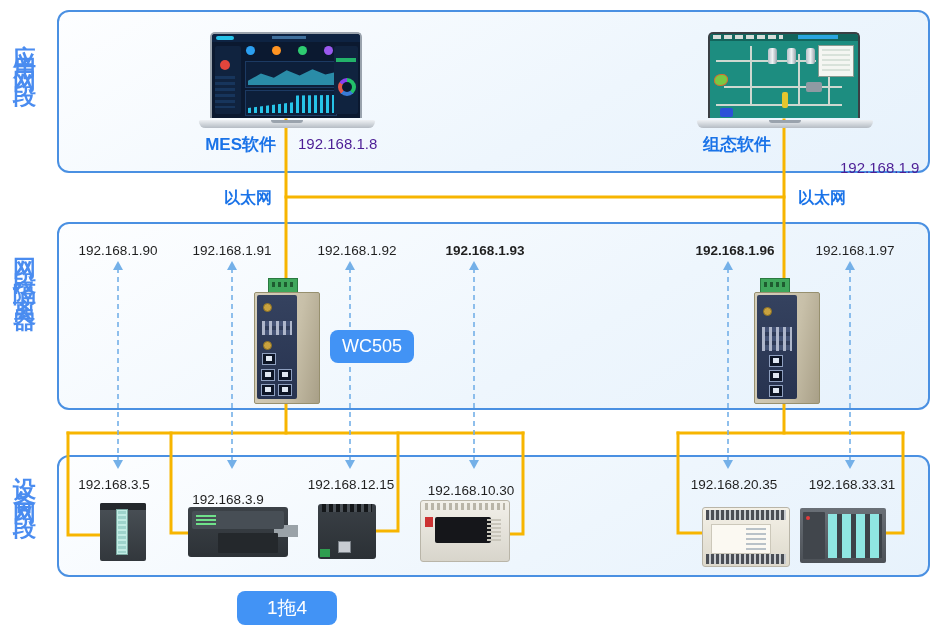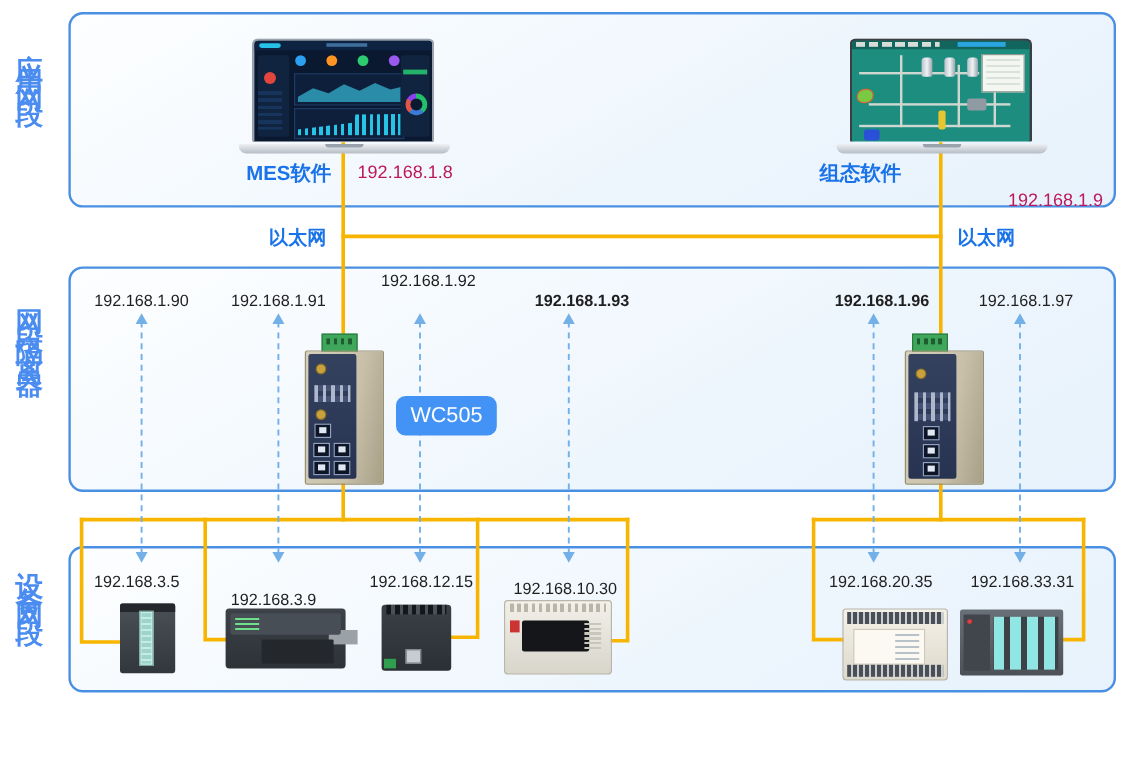--- a/index.html
+++ b/index.html
@@ -20,21 +20,21 @@
   .vl-app{top:26px;}
   .vl-iso{top:239px;}
   .vl-dev{top:458px;}
 
   
   .lines{position:absolute;left:0;top:0;z-index:2;}
 
   
   .iplabel{position:absolute;width:100px;text-align:center;font-size:13.5px;color:#1f1f1f;z-index:4;white-space:nowrap;}
   .cname{position:absolute;font-size:17px;font-weight:bold;color:#1a73e8;z-index:4;white-space:nowrap;}
-  .ipbig{position:absolute;font-size:15px;color:#be185d;z-index:4;white-space:nowrap;}
+  .ipbig{position:absolute;font-size:15px;color:#4c1d95;z-index:4;white-space:nowrap;}
   .eth{position:absolute;font-size:16px;font-weight:bold;color:#1a73e8;z-index:4;white-space:nowrap;}
   .badge{position:absolute;background:#4293f5;color:#ffffff;border-radius:8px;
          display:flex;align-items:center;justify-content:center;z-index:4;}
   .badge-model{width:84px;height:33px;font-size:18px;}
   .badge-ratio{width:100px;height:34px;font-size:19px;}
 
   .art{position:absolute;z-index:3;}
 
   
   .laptop{width:176px;height:96px;}
@@ -247,29 +247,29 @@
           <i></i>
           <i></i>
         </div>
       <div class="sc-pump"></div>
       <div class="sc-blob"></div>
       <div class="sc-col"></div>
       <div class="sc-vessel"></div>
     </div>
     <div class="lt-base"></div>
   </div>
-  <div class="cname" style="left:683px;top:133px;width:88px;text-align:left;">组态软件</div>
+  <div class="cname" style="left:683px;top:133px;width:88px;text-align:right;">组态软件</div>
   <div class="ipbig" style="left:840px;top:135px;margin-top:24px;">192.168.1.9</div>
 
   <div class="eth" style="left:224px;top:188px;">以太网</div>
   <div class="eth" style="left:798px;top:188px;">以太网</div>
 
   <div class="iplabel" style="left:68px;top:243px;">192.168.1.90</div>
   <div class="iplabel" style="left:182px;top:243px;">192.168.1.91</div>
-  <div class="iplabel" style="left:307px;top:226px;">192.168.1.92</div>
+  <div class="iplabel" style="left:307px;top:243px;">192.168.1.92</div>
   <div class="iplabel" style="left:435px;top:243px;font-weight:bold;">192.168.1.93</div>
   <div class="iplabel" style="left:685px;top:243px;font-weight:bold;">192.168.1.96</div>
   <div class="iplabel" style="left:805px;top:243px;">192.168.1.97</div>
 
   <div class="art gw" style="left:246px;top:278px;">
     <div class="gw-term">
         <i></i>
       </div>
     <div class="gw-body">
       <div class="gw-face">
@@ -337,14 +337,15 @@
         <i></i>
       </div>
     <div class="trow" style="bottom:2px;"></div>
   </div>
   <div class="art plc-qrack" style="left:800px;top:508px;">
     <div class="cpu"></div>
     <div class="dot"></div>
     <div class="wins"></div>
   </div>
 
+  <div class="badge badge-ratio" style="left:237px;top:591px;">1拖4</div>
 
 </div>
 
 </body></html>

